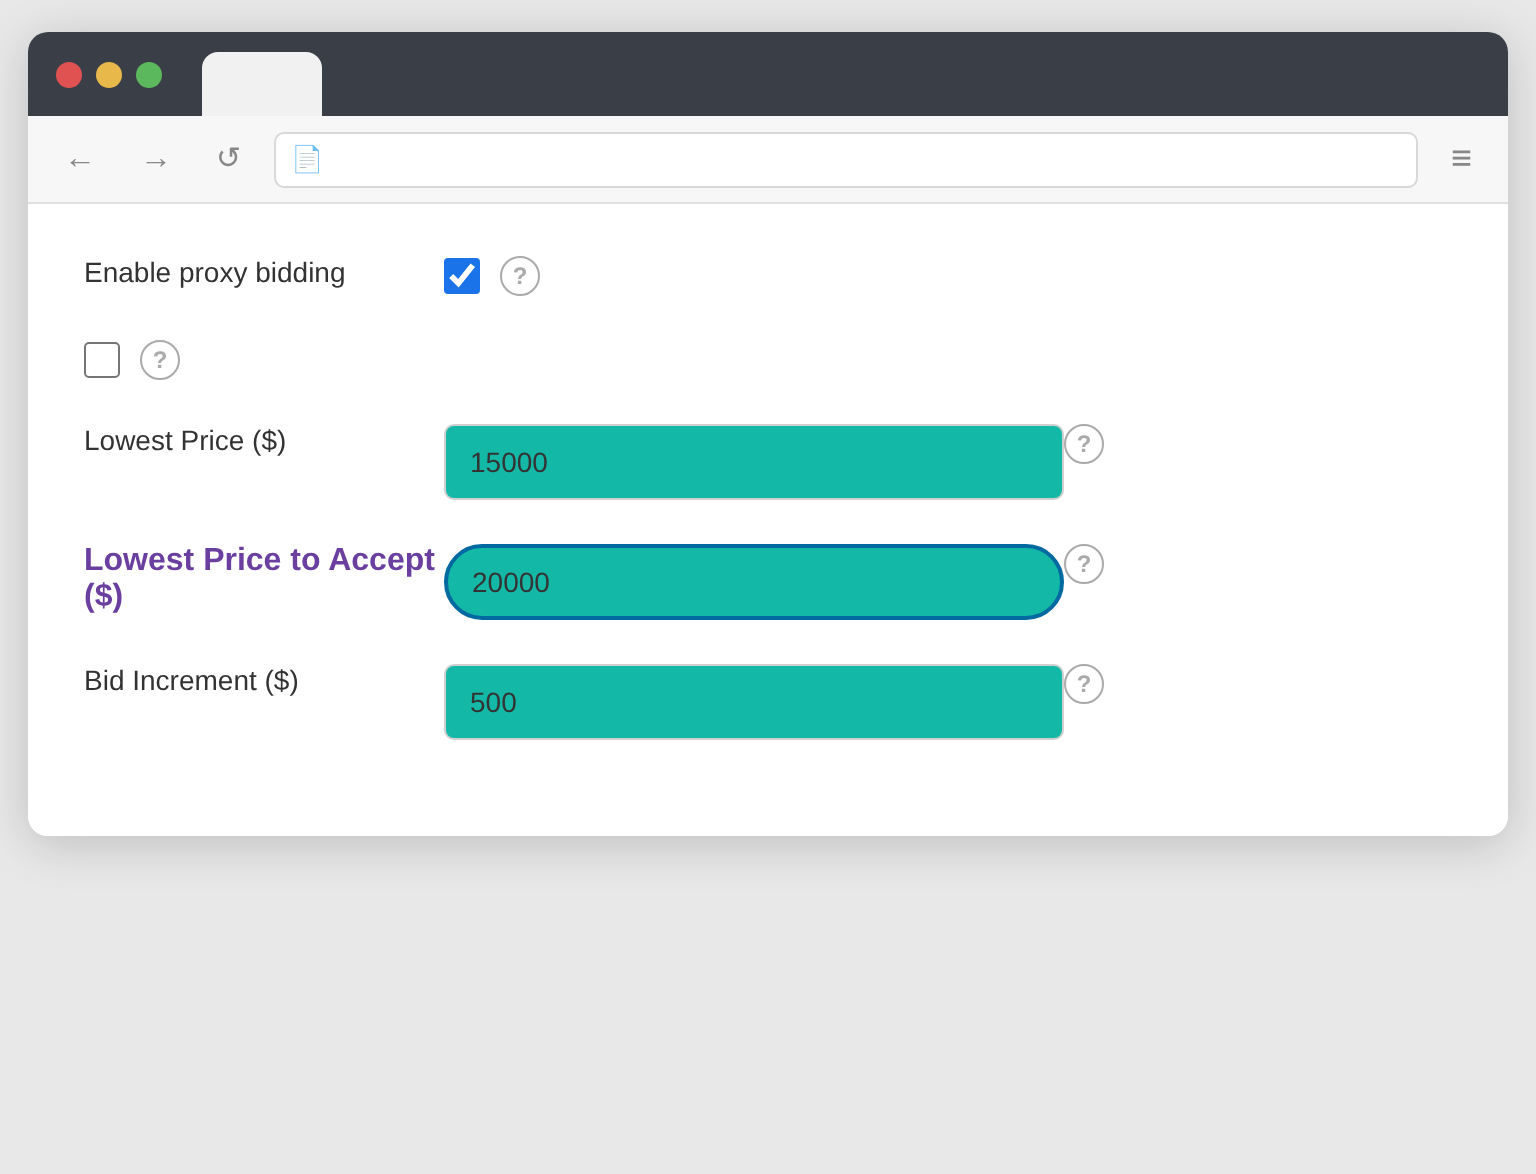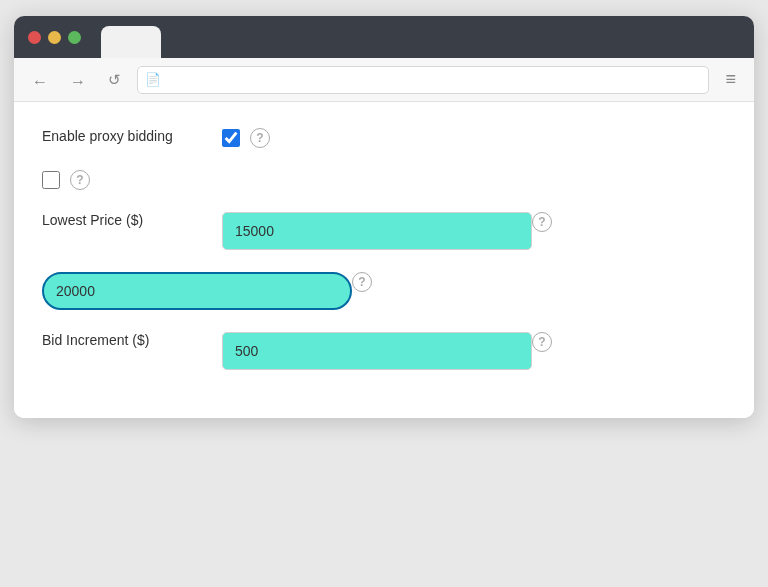--- a/index.html
+++ b/index.html
@@ -159,21 +159,21 @@
 
     .form-input {
       width: 310px;
       height: 38px;
       border: 1.5px solid #d0d0d0;
       border-radius: 5px;
       padding: 0 12px;
       font-size: 14px;
       color: #333;
       outline: none;
-      background: #5eead4;
+      background: #14b8a6;
     }
 
     .form-input.active-field {
       border: 2px solid #0369a1;
       border-radius: 20px;
     }
 
     .checkbox-wrapper {
       display: flex;
       align-items: center;
@@ -246,20 +246,21 @@
       </div>
     </div>
 
     <div class="form-row">
       <label class="form-label">Lowest Price ($)</label>
       <input type="text" class="form-input" value="15000" style="">
       <div class="help-icon">?</div>
     </div>
 
     <div class="form-row">
+      <label class="form-label highlight">Lowest Price to Accept ($)</label>
       <input type="text" class="form-input active-field" value="20000" style="">
       <div class="help-icon">?</div>
     </div>
 
     <div class="form-row">
       <label class="form-label">Bid Increment ($)</label>
       <input type="text" class="form-input" value="500" style="">
       <div class="help-icon">?</div>
     </div>
 

